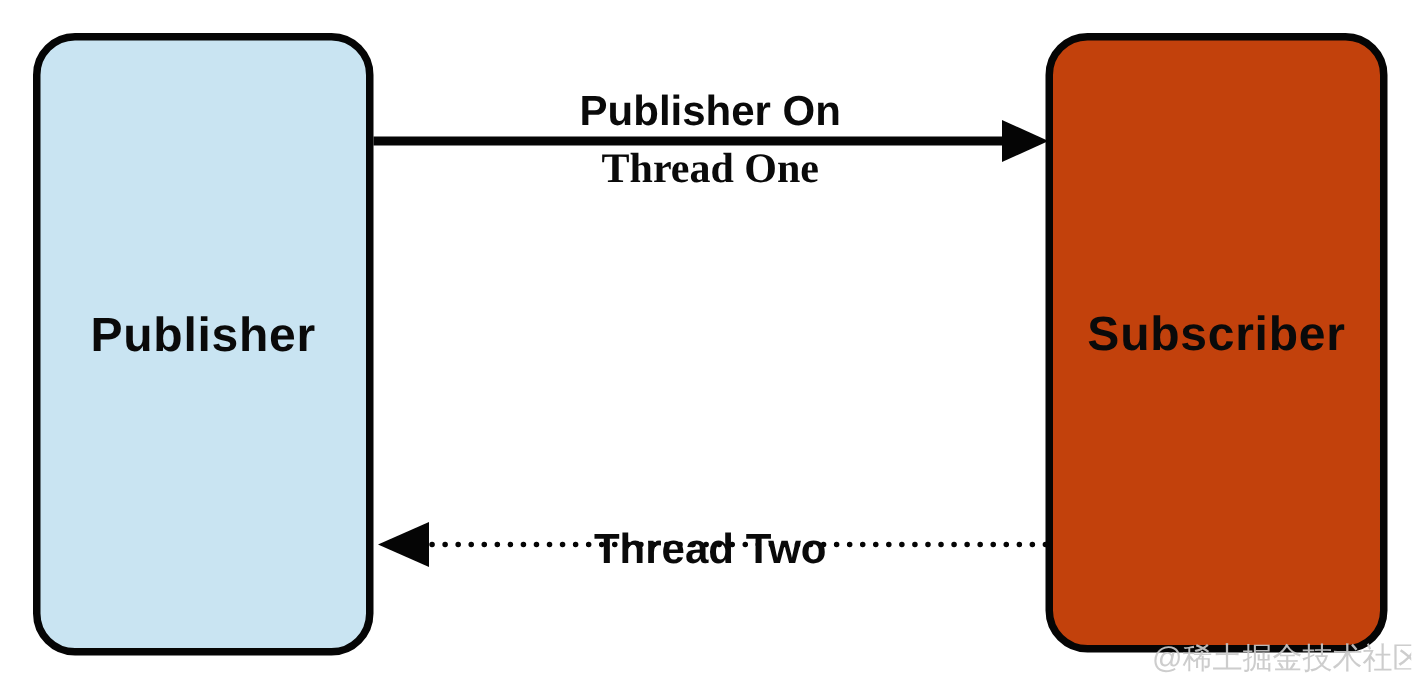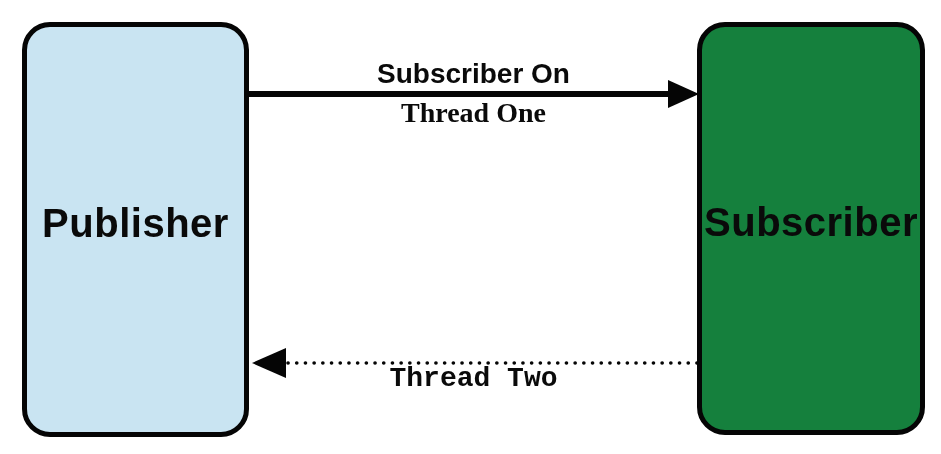--- a/index.html
+++ b/index.html
@@ -17,37 +17,37 @@
   }
   .node {
     position: absolute;
     box-sizing: border-box;
     border: 5px solid #050505;
     border-radius: 28px;
     display: flex;
     align-items: center;
     justify-content: center;
     font-weight: bold;
-    font-size: 40px;
+    font-size: 32px;
     color: #0a0a0a;
     letter-spacing: 0.5px;
   }
   .node-publisher {
     left: 22px;
     top: 22px;
     width: 227px;
     height: 415px;
     background: #C9E4F2;
   }
   .node-subscriber {
     left: 697px;
     top: 22px;
     width: 228px;
     height: 413px;
-    background: #15803d;
+    background: #c2410c;
   }
   .node-label {
     transform: translateY(-6px);
   }
   .arrows-layer {
     position: absolute;
     left: 0;
     top: 0;
     width: 941px;
     height: 454px;
@@ -60,21 +60,21 @@
     text-align: center;
     font-weight: bold;
     font-size: 28px;
     line-height: 28px;
     color: #0a0a0a;
     white-space: nowrap;
   }
   .pub-line1 { top: 60px; }
   .pub-line2 { top: 99px; font-family: Liberation Serif, serif; }
   .sub-line1 { top: 330px; }
-  .sub-line2 { top: 365px; font-family: Liberation Mono, monospace; }
+  .sub-line2 { top: 352px; }
   .watermark {
     position: absolute;
     left: 768px;
     top: 426px;
     width: 170px;
     font-size: 20px;
     line-height: 26px;
     color: #C9C9C9;
     opacity: 0.92;
     white-space: nowrap;
@@ -96,19 +96,20 @@
 
   <svg class="arrows-layer" viewBox="0 0 941 454" xmlns="http://www.w3.org/2000/svg">
 
     <line x1="249" y1="94" x2="670" y2="94" stroke="#050505" stroke-width="6"></line>
     <polygon points="668,80 699,94 668,108" fill="#050505"></polygon>
 
     <line x1="288" y1="363" x2="697" y2="363" stroke="#050505" stroke-width="3.6" stroke-dasharray="0.1 8.6" stroke-linecap="round"></line>
     <polygon points="252,363 286,348 286,378" fill="#050505"></polygon>
   </svg>
 
-  <div class="edge-label pub-line1">Subscriber On</div>
+  <div class="edge-label pub-line1">Publisher On</div>
   <div class="edge-label pub-line2">Thread One</div>
 
   <div class="edge-label sub-line2">Thread Two</div>
 
+  <div class="watermark">@稀土掘金技术社区</div>
 
 </div>
 
 </body></html>

